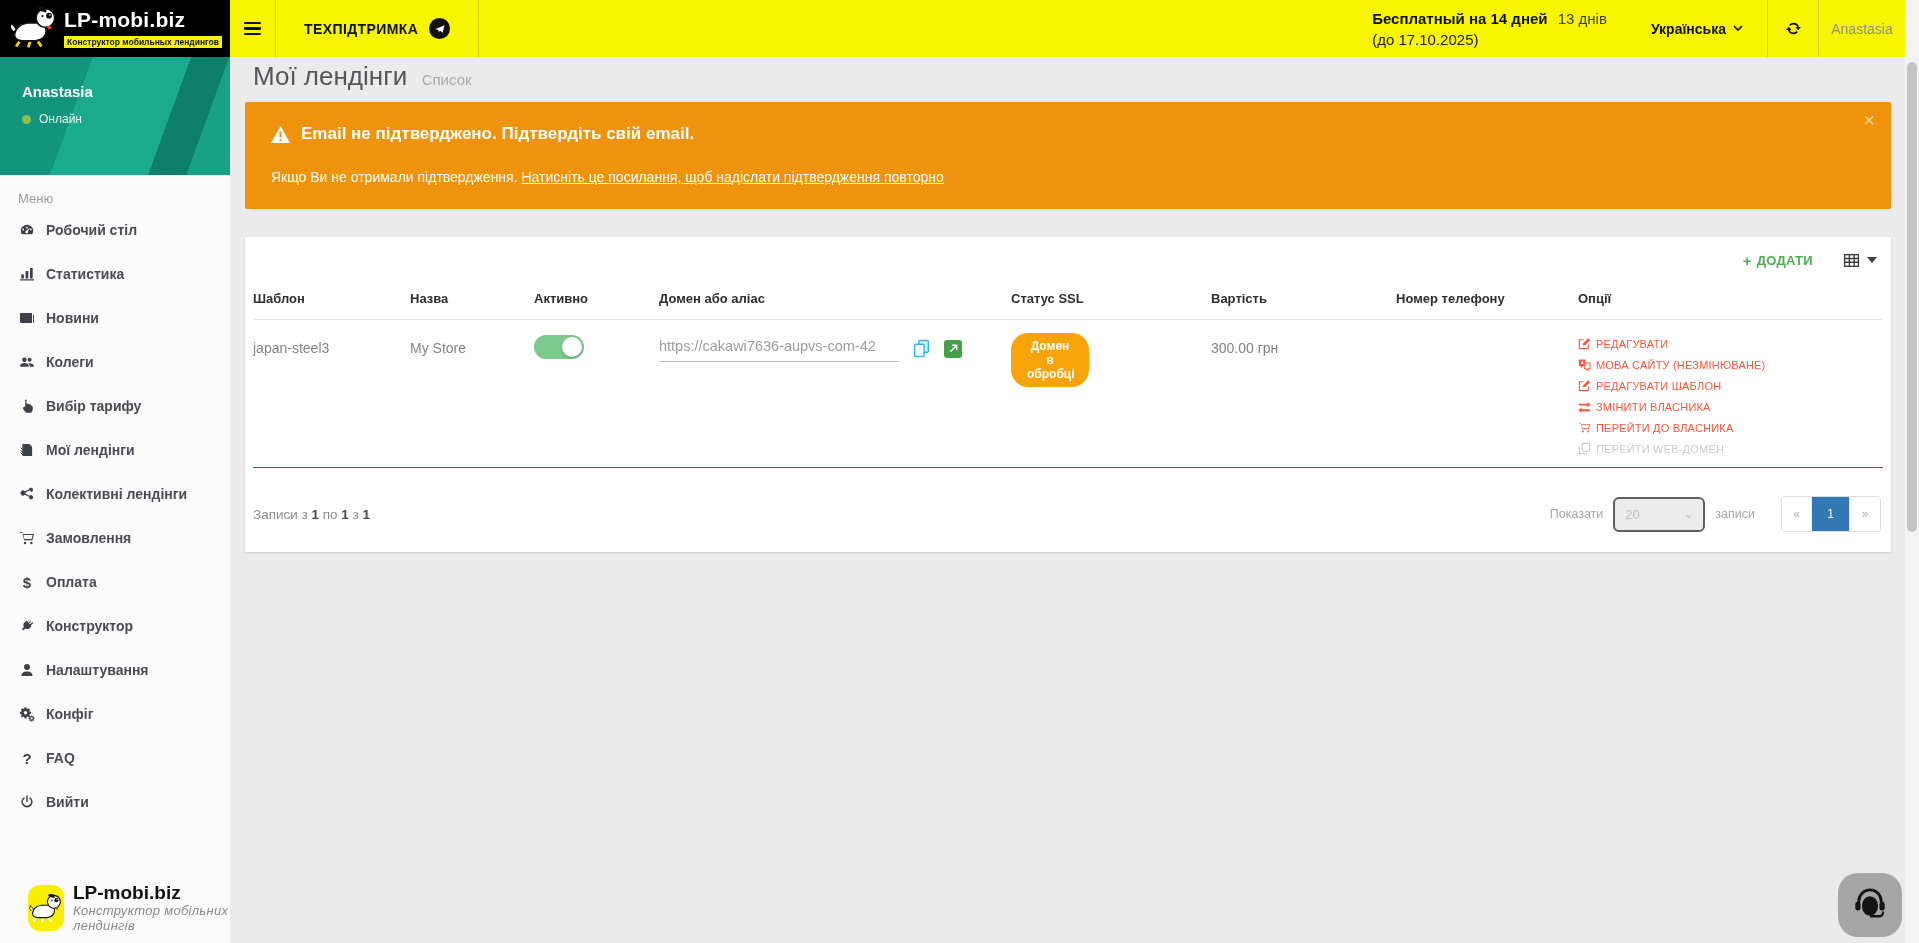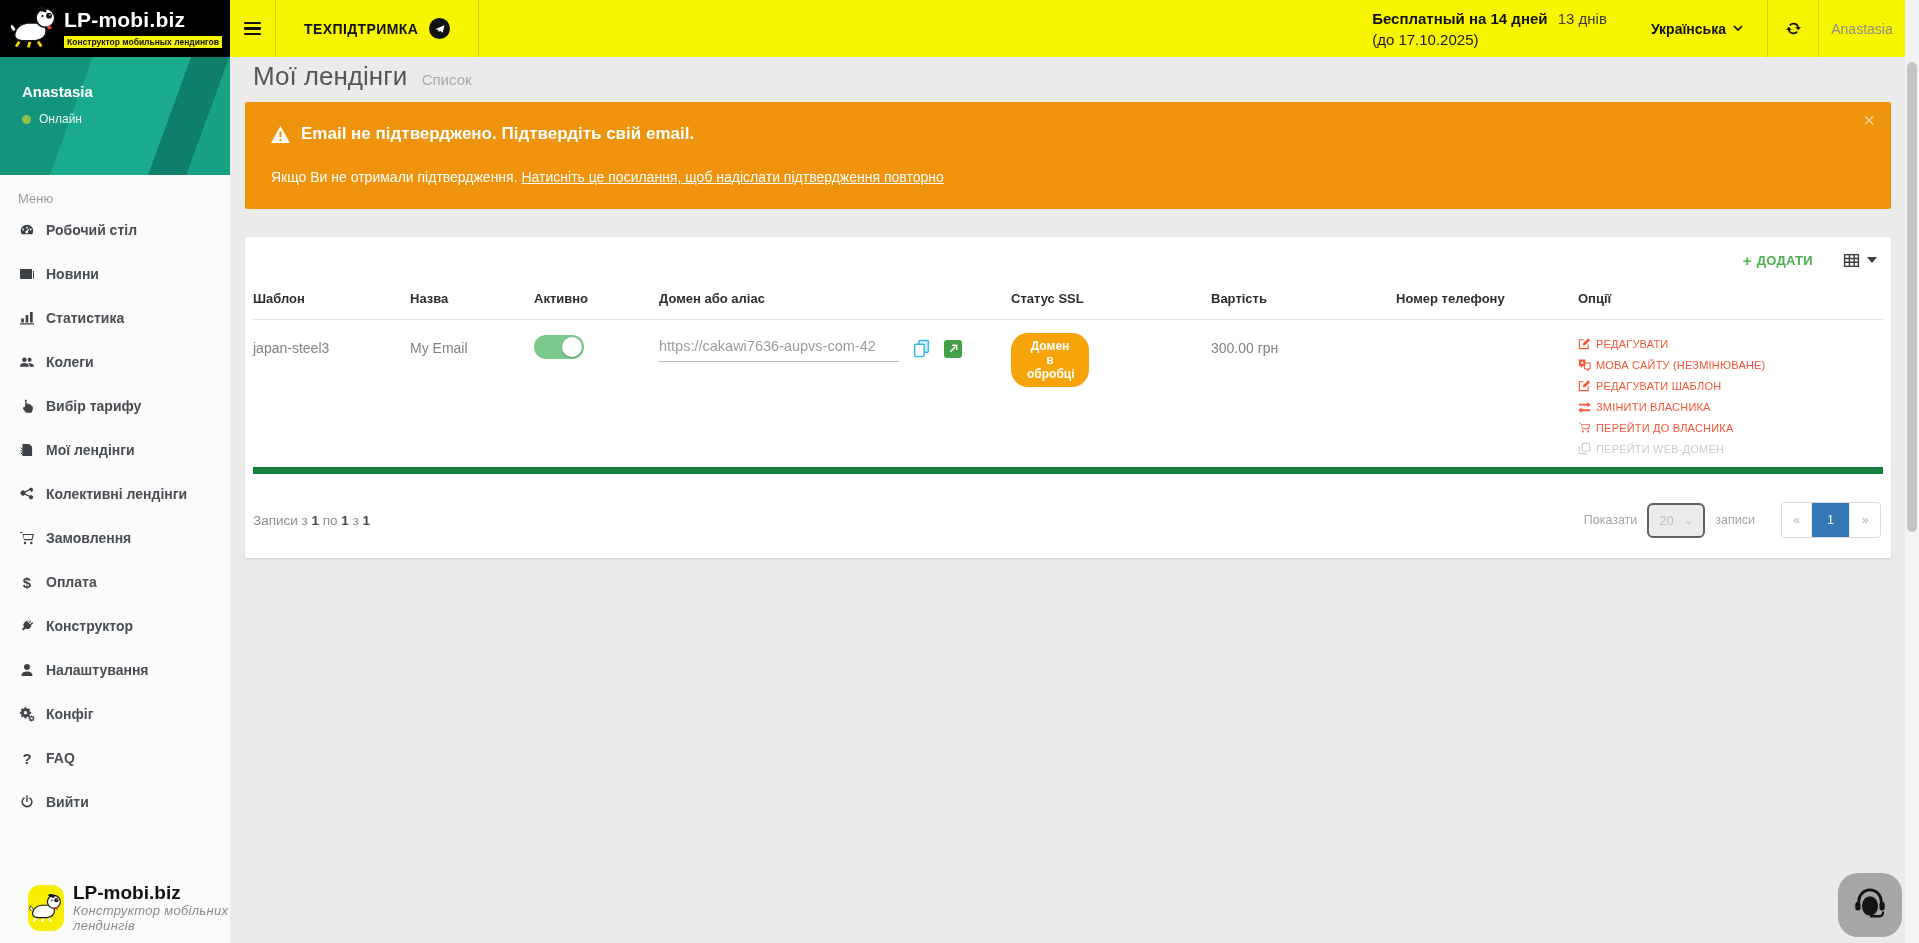--- a/index.html
+++ b/index.html
@@ -66,21 +66,21 @@
   .panel { margin:28px 14px 0 15px; background:#fff; box-shadow:0 1px 2px rgba(0,0,0,.12); padding:0 8px; }
   .toolbar { height:46px; display:flex; align-items:center; justify-content:flex-end; gap:30px; padding-right:6px; }
   .add-btn { display:flex; align-items:center; gap:5px; color:#4caf50; font-size:13px; font-weight:bold; letter-spacing:.3px; cursor:pointer; }
   .plus-glyph { font-size:15px; font-weight:bold; }
   .grid-btn { display:flex; align-items:center; gap:7px; cursor:pointer; color:#3d3d3d; }
   .caret-down { width:0; height:0; border-left:5px solid transparent; border-right:5px solid transparent; border-top:6px solid #3d3d3d; }
 
   .tgrid { display:grid; grid-template-columns:157px 124px 125px 352px 200px 185px 182px auto; }
   .thead { padding:8px 0 13px; border-bottom:1px solid #e2e2e2; }
   .th { font-size:13px; font-weight:bold; color:#2e2e2e; }
-  .trow { padding:13px 0 12px; border-bottom:7px solid #15803d; align-items:start; }
+  .trow { padding:13px 0 12px; border-bottom:1px solid #15803d; align-items:start; }
   .td { font-size:14px; color:#828282; padding-top:7px; }
 
   .switch { width:50px; height:24px; border-radius:13px; background:#7cc98e; position:relative; cursor:pointer; margin-top:2px; }
   .switch-knob { position:absolute; top:2px; right:2px; width:20px; height:20px; border-radius:50%; background:#fff; box-shadow:0 1px 2px rgba(0,0,0,.25); }
 
   .domain-cell { display:flex; align-items:center; gap:13px; padding-top:2px; }
   .domain-input { width:240px; border:none; border-bottom:1px solid #b9b9b9; background:transparent; color:#9c9c9c; font-size:14.5px; font-family:"Liberation Sans",sans-serif; padding:3px 0 7px; outline:none; }
   .copy-btn, .ext-btn { cursor:pointer; display:flex; }
   .ext-btn { width:18px; height:18px; background:#43a047; border-radius:3px; align-items:center; justify-content:center; }
 
@@ -89,21 +89,21 @@
   .options { display:flex; flex-direction:column; gap:8px; padding-top:4px; }
   .option { display:flex; align-items:center; gap:5px; font-size:11px; color:#f4573a; cursor:pointer; letter-spacing:.2px; }
   .option svg { flex-shrink:0; }
   .option.disabled { color:#cbcbcb; cursor:default; }
 
   .panel-footer { display:flex; align-items:center; justify-content:space-between; padding:28px 2px 20px 0; }
   .records { font-size:13.5px; color:#8b8b8b; }
   .records b { color:#4a4a4a; }
   .foot-right { display:flex; align-items:center; gap:10px; }
   .show-label, .rows-label { font-size:12.5px; color:#a5a5a5; }
-  .page-select { width:58px; height:35px; background:#ececec; border:2px solid #5c6166; border-radius:6px; display:flex; align-items:center; justify-content:space-between; padding:0 10px; font-size:13px; color:#bdbdbd; cursor:pointer; }
+  .page-select { width:92px; height:35px; background:#ececec; border:2px solid #5c6166; border-radius:6px; display:flex; align-items:center; justify-content:space-between; padding:0 10px; font-size:13px; color:#bdbdbd; cursor:pointer; }
   .sel-caret { font-size:11px; color:#bdbdbd; }
   .pagination { display:flex; border:1px solid #dcdcdc; border-radius:4px; overflow:hidden; margin-left:16px; background:#fff; }
   .page-btn { min-width:30px; height:34px; display:flex; align-items:center; justify-content:center; font-size:12px; color:#b0b0b0; cursor:pointer; border-right:1px solid #ececec; background:#fff; padding:0 9px; }
   .page-btn:last-child { border-right:none; }
   .page-btn.active { background:#3178b5; color:#fff; min-width:38px; }
 
   
   .scrollbar { position:absolute; top:0; right:0; width:14px; height:943px; background:#f3f3f3; }
   .scroll-thumb { position:absolute; top:62px; left:2px; width:10px; height:470px; background:#c4c4c4; border-radius:6px; cursor:pointer; }
   .chat-button { position:absolute; right:17px; bottom:6px; width:64px; height:64px; border-radius:20px; background:#a6a6a6; display:flex; align-items:center; justify-content:center; cursor:pointer; }
@@ -188,32 +188,32 @@
       <span class="nav-ico">
           <svg viewBox="0 0 16 16">
             <path d="M8 2.8a6.2 6.2 0 0 0-6.2 6.2c0 1.2.35 2.4 1 3.3h10.4a6.1 6.1 0 0 0 1-3.3A6.2 6.2 0 0 0 8 2.8zm0 2a.9.9 0 1 1 0 1.8.9.9 0 0 1 0-1.8zM4.2 6.6a.9.9 0 1 1 0 1.8.9.9 0 0 1 0-1.8zm7.6 0a.9.9 0 1 1 0 1.8.9.9 0 0 1 0-1.8zm-.7-.9-2.2 3.7a1.35 1.35 0 1 1-1.9-.5z"></path>
           </svg>
         </span>
       <span>Робочий стіл</span>
     </div>
     <div class="nav-item">
       <span class="nav-ico">
           <svg viewBox="0 0 16 16">
+            <path d="M1 13.2h14v1.3H1zM2.2 8.6h2.7v3.8H2.2zM6.6 5h2.7v7.4H6.6zM11 2h2.7v10.4H11z"></path>
+          </svg>
+        </span>
+      <span>Статистика</span>
+    </div>
+    <div class="nav-item">
+      <span class="nav-ico">
+          <svg viewBox="0 0 16 16">
             <path d="M1 3h12v10H2.2C1.5 13 1 12.5 1 11.8V3zm13 2h1v7c0 .6-.4 1-1 1V5zM3 5h8v3H3zm0 4.2h3.5v1H3zm0 2h3.5v1H3zm4.6-2H11v1H7.6zm0 2H11v1H7.6z"></path>
           </svg>
         </span>
       <span>Новини</span>
-    </div>
-    <div class="nav-item">
-      <span class="nav-ico">
-          <svg viewBox="0 0 16 16">
-            <path d="M1 13.2h14v1.3H1zM2.2 8.6h2.7v3.8H2.2zM6.6 5h2.7v7.4H6.6zM11 2h2.7v10.4H11z"></path>
-          </svg>
-        </span>
-      <span>Статистика</span>
     </div>
     <div class="nav-item">
       <span class="nav-ico">
           <svg viewBox="0 0 16 16">
             <path d="M5.4 8a2.3 2.3 0 1 0 0-4.6A2.3 2.3 0 0 0 5.4 8zm5.2-.3a2 2 0 1 0 0-4 2 2 0 0 0 0 4zM5.4 9c-2.4 0-4.3 1.2-4.3 2.8v1h8.6v-1C9.7 10.2 7.8 9 5.4 9zm5.2.3c-.5 0-1 .1-1.5.2 1 .7 1.5 1.6 1.5 2.6v.7h4.3v-.8c0-1.5-1.9-2.7-4.3-2.7z"></path>
           </svg>
         </span>
       <span>Колеги</span>
     </div>
     <div class="nav-item">
@@ -358,21 +358,21 @@
         <div class="th">Активно</div>
         <div class="th">Домен або аліас</div>
         <div class="th">Статус SSL</div>
         <div class="th">Вартість</div>
         <div class="th">Номер телефону</div>
         <div class="th">Опції</div>
       </div>
 
       <div class="tgrid trow">
         <div class="td">japan-steel3</div>
-        <div class="td">My Email</div>
+        <div class="td">My Store</div>
         <div>
           <div class="switch">
               <span class="switch-knob"></span>
             </div>
         </div>
         <div class="domain-cell">
           <input class="domain-input" readonly="" value="https://cakawi7636-aupvs-com-42" style="">
           <span class="copy-btn">
             <svg width="19" height="19" viewBox="0 0 18 18" fill="none" stroke="#35b6f0" stroke-width="1.4">
                 <rect x="6.5" y="1.5" width="9" height="11" rx="1" fill="#d9f1fc"></rect>

